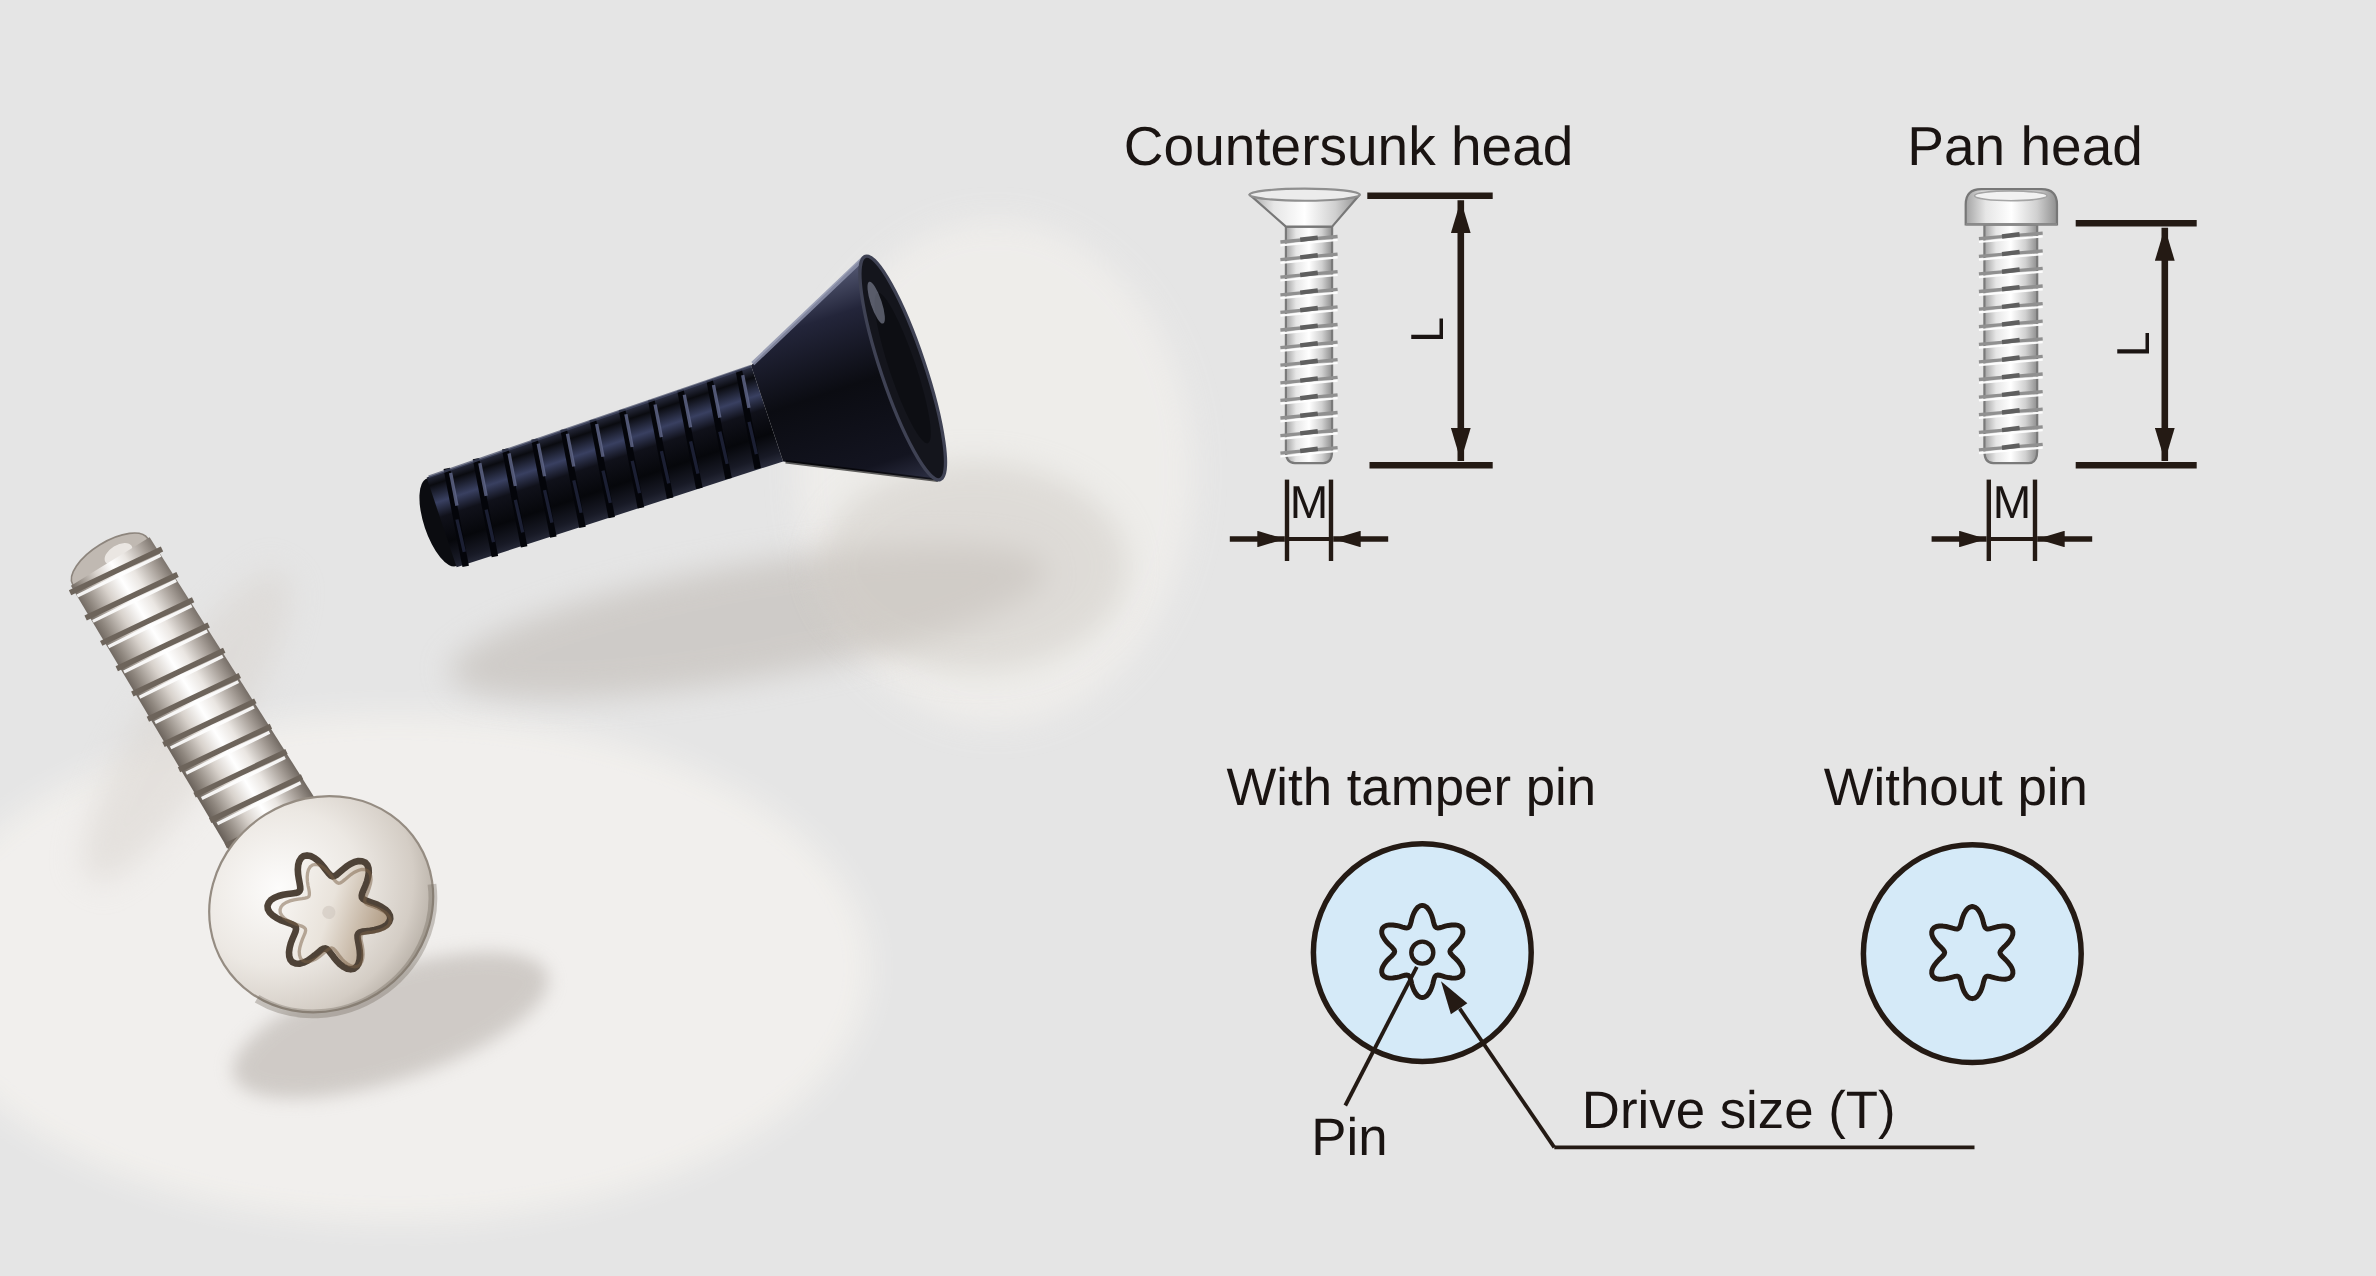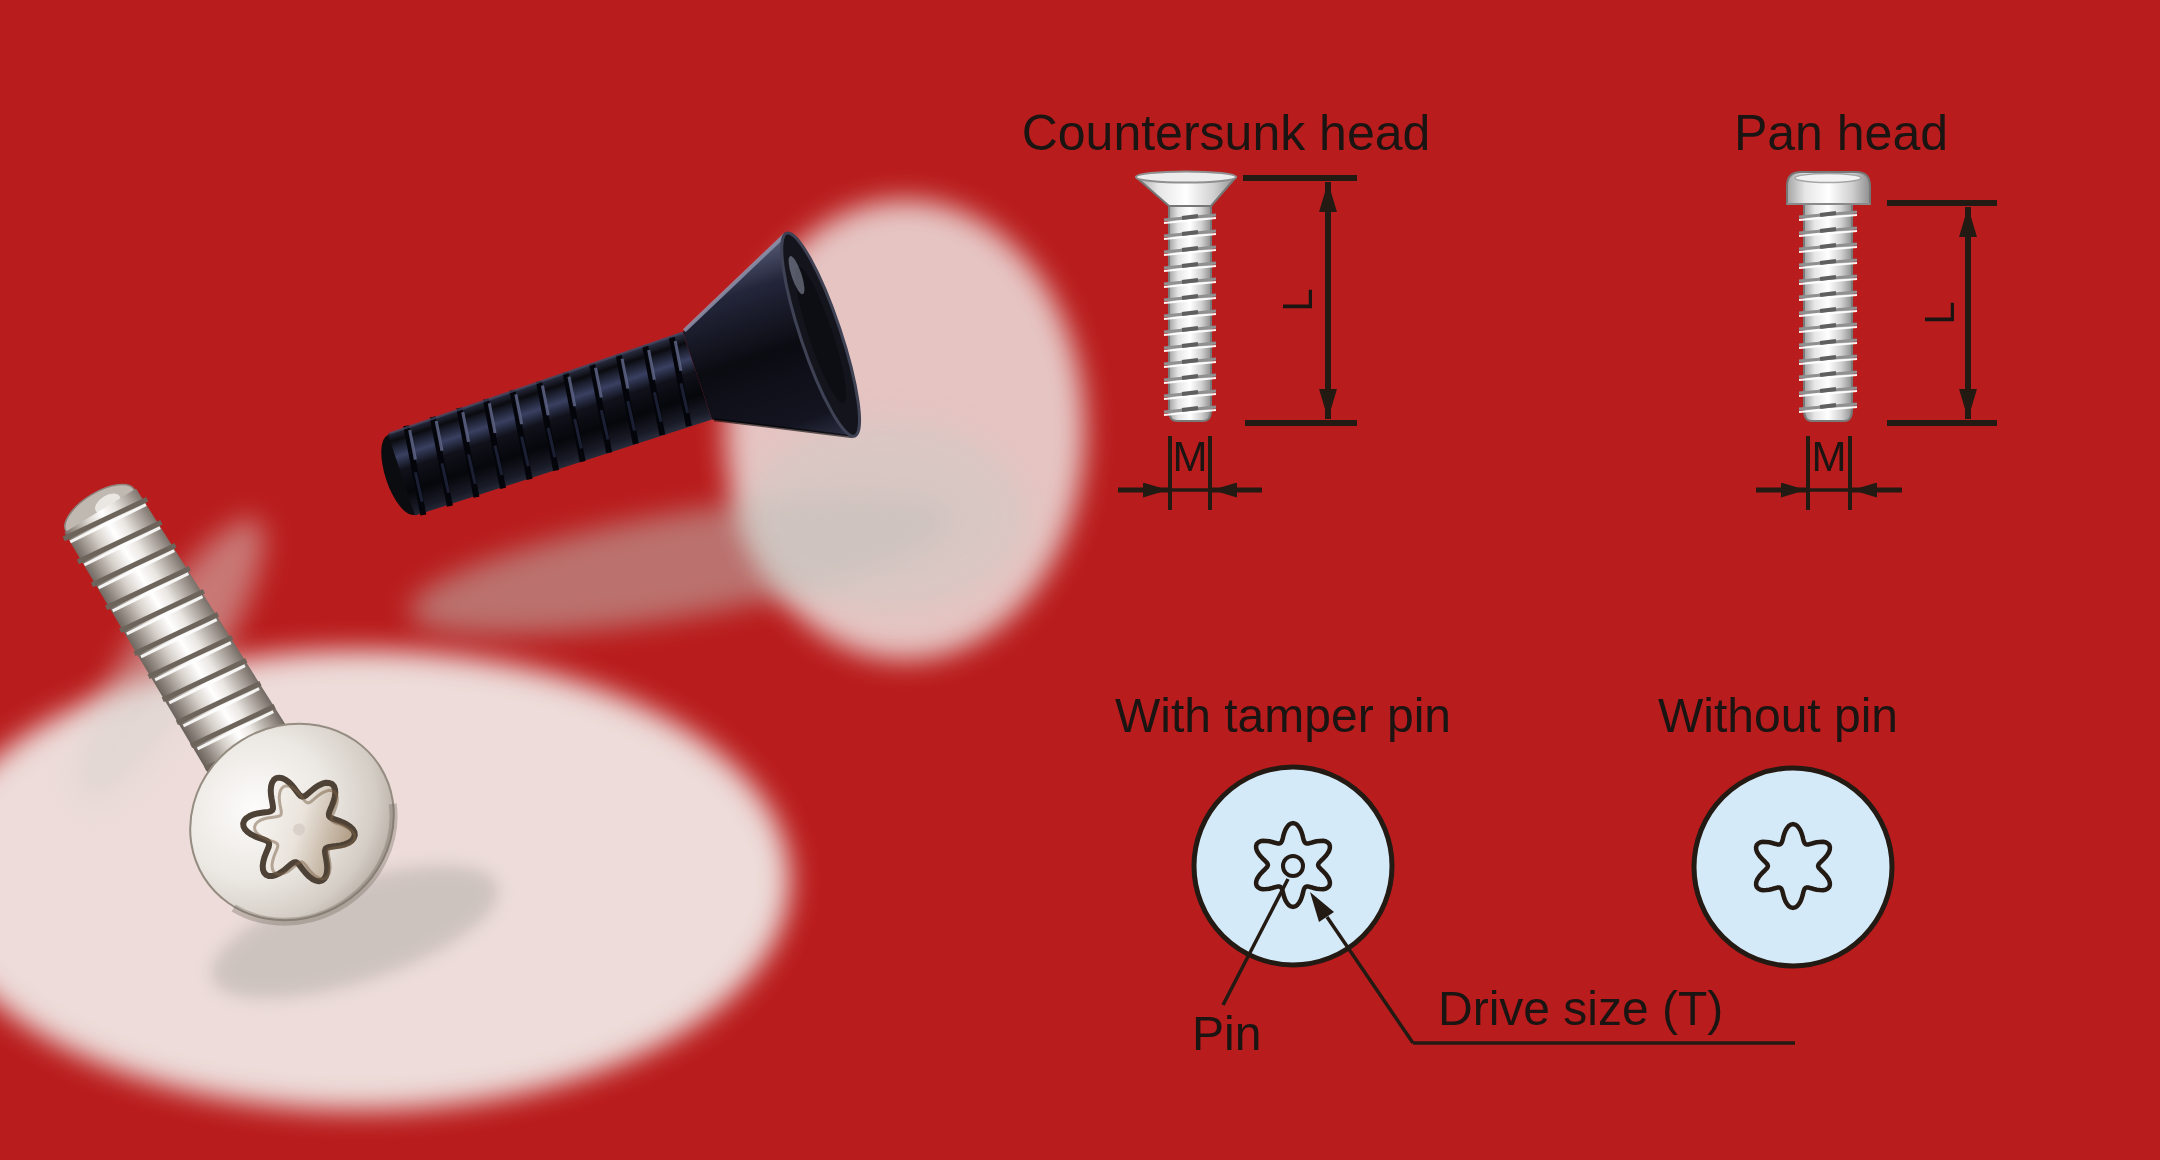--- a/index.html
+++ b/index.html
@@ -1,16 +1,16 @@
 <!DOCTYPE html>
 <html><head>
 <meta charset="utf-8">
 <style>
   html,body{margin:0;padding:0;background:#ffffff;}
-  .stage{position:relative;width:2160px;height:1160px;background:#b91c1c;overflow:hidden;
+  .stage{position:relative;width:2160px;height:1160px;background:#e5e5e5;overflow:hidden;
          font-family:"Liberation Sans",sans-serif;}
   .stage svg{position:absolute;left:0;top:0;}
   text{fill:#1a1412;font-family:"Liberation Sans",sans-serif;}
   .t50{font-size:50px;}
   .t48{font-size:48px;}
   .t42{font-size:42px;}
 </style>
 </head>
 <body>
 

